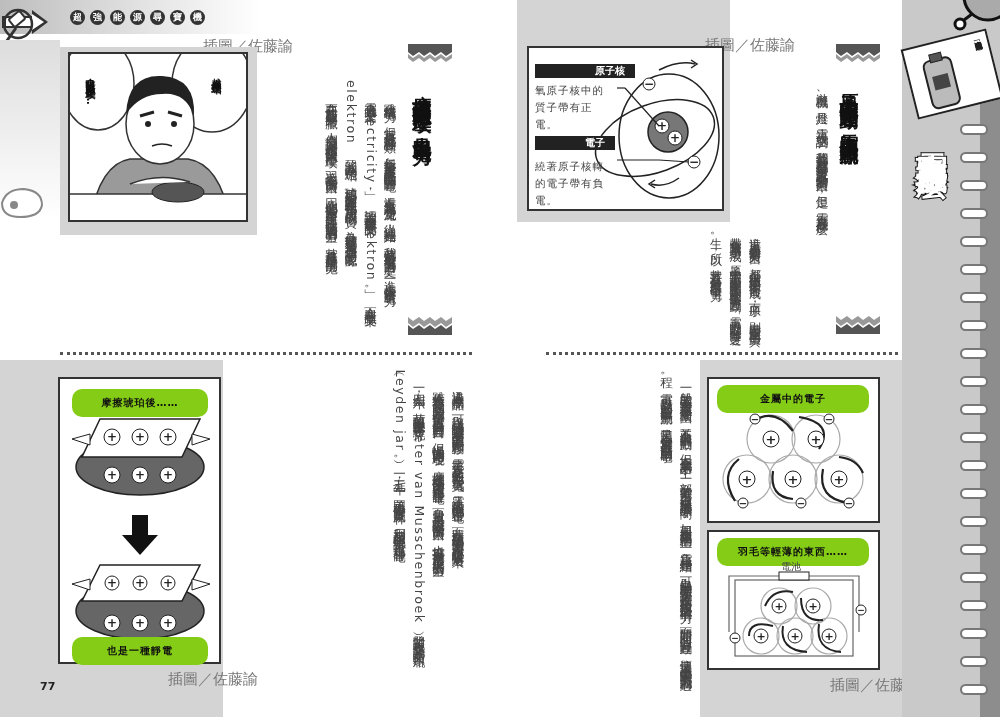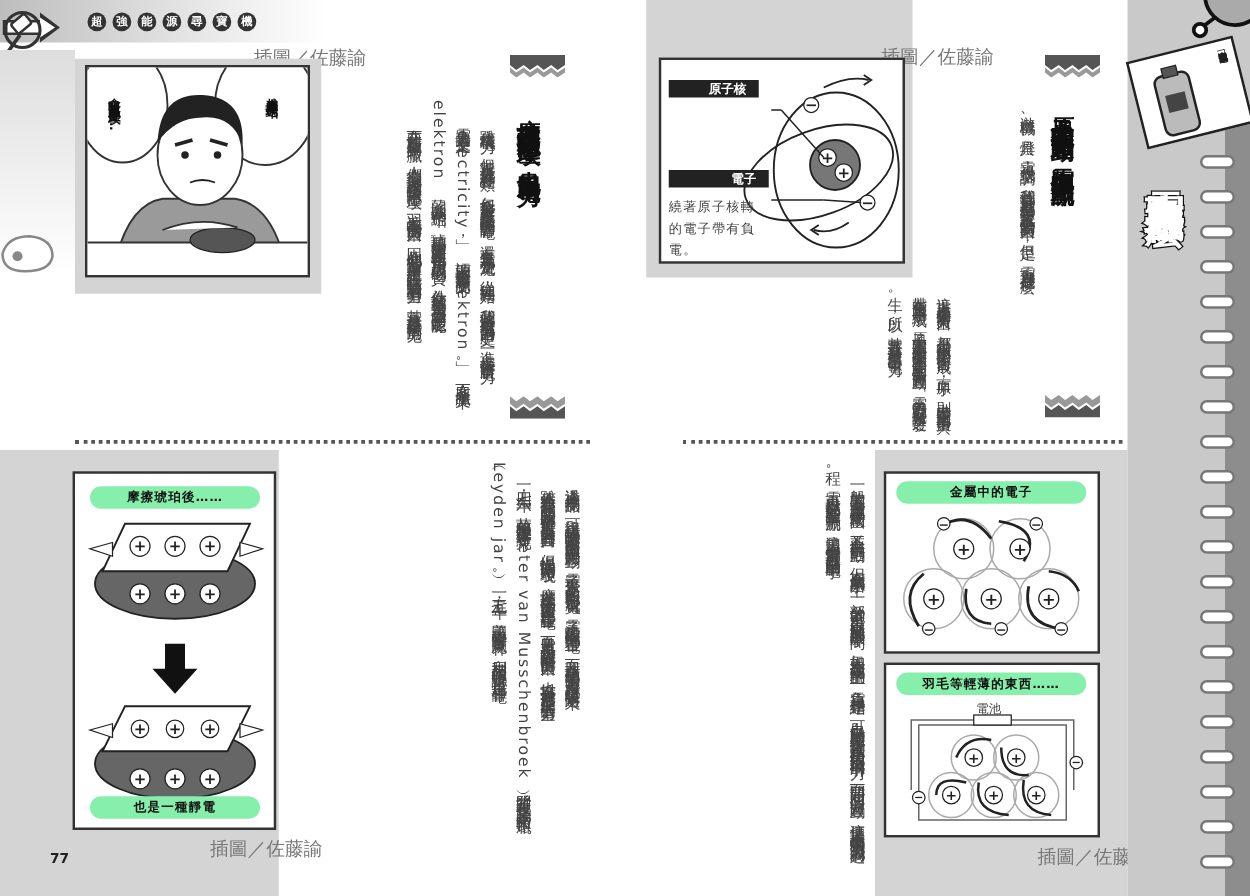--- a/index.html
+++ b/index.html
@@ -32,21 +32,21 @@
   .vtext { position: absolute; writing-mode: vertical-rl; font-size: 12.5px; line-height: 19.5px;
     letter-spacing: 1.6px; color: #444; font-family: "DejaVu Sans", sans-serif; }
   .vtext p { margin: 0; }
   .vtext p.indent { text-indent: 1em; }
   .vheading { position: absolute; writing-mode: vertical-rl; font-size: 19px; font-weight: bold;
     line-height: 26px; letter-spacing: 2px; color: #111; }
   .zigzag { position: absolute; width: 44px; height: 18px; }
 
   .dotted-sep { position: absolute; height: 0; border-top: 3px dotted #555; }
 
-  .pill { position: absolute; background: #86efac; border-radius: 10px; height: 18px;
+  .pill { position: absolute; background: #84cc16; border-radius: 10px; height: 28px;
     font-size: 10px; font-weight: bold; color: #111; display: flex; align-items: center; justify-content: center; letter-spacing: 1px; }
 
   .label-bar { position: absolute; background: #222; color: #fff; font-size: 10px; font-weight: bold;
     height: 14px; display: flex; align-items: center; justify-content: flex-end; padding-right: 10px; }
   .atom-desc { position: absolute; font-size: 10.5px; color: #444; line-height: 17px; letter-spacing: 1px; }
 
   .page-number { position: absolute; font-size: 11px; font-weight: bold; color: #222; }
 
   
   .sidebar { position: absolute; left: 902px; top: 0; width: 98px; height: 717px; background: #c9c9c9; }
@@ -205,21 +205,22 @@
       </g>
       <path d="M130 22 Q150 12 166 16" stroke="#222" stroke-width="1.5" fill="none"></path>
       <path d="M162 12 L168 16 L162 20" stroke="#222" stroke-width="1.5" fill="none"></path>
       <path d="M150 130 Q136 140 122 136" stroke="#222" stroke-width="1.5" fill="none"></path>
       <path d="M126 132 L120 136 L126 140" stroke="#222" stroke-width="1.5" fill="none"></path>
       <line x1="88" y1="40" x2="96" y2="40" stroke="#222" stroke-width="1.2"></line>
       <line x1="96" y1="40" x2="130" y2="78" stroke="#222" stroke-width="1.2"></line>
       <line x1="88" y1="112" x2="130" y2="112" stroke="#222" stroke-width="1.2"></line>
       <line x1="130" y1="112" x2="160" y2="114" stroke="#222" stroke-width="1.2"></line>
     </svg>
-    <div class="label-bar" style="left:6px;top:16px;width:72px;">原子核</div>
+    <div class="label-bar" style="left:6px;top:16px;width:100px;">原子核</div>
+    <div class="atom-desc" style="left:6px;top:34px;width:80px;">氧原子核中的質子帶有正電。</div>
     <div class="label-bar" style="left:6px;top:88px;width:80px;">電子</div>
     <div class="atom-desc" style="left:6px;top:110px;width:80px;">繞著原子核轉的電子帶有負電。</div>
   </div>
 
   <svg class="zigzag" style="left:336px;top:44px;" viewBox="0 0 44 18">
     <path d="M0 0 H44 V8 L38 12 L33 8 L27 12 L22 8 L16 12 L11 8 L5 12 L0 8 Z" fill="#555"></path>
     <path d="M0 10 L5 14 L11 10 L16 14 L22 10 L27 14 L33 10 L38 14 L44 10 V14 L38 18 L33 14 L27 18 L22 14 L16 18 L11 14 L5 18 L0 14 Z" fill="#999"></path>
   </svg>
   <div class="vheading" style="left:337px;top:78px;height:180px;">原子中的電子開始運動，電力便開始流動。</div>
   <svg class="zigzag" style="left:336px;top:316px;" viewBox="0 0 44 18">

